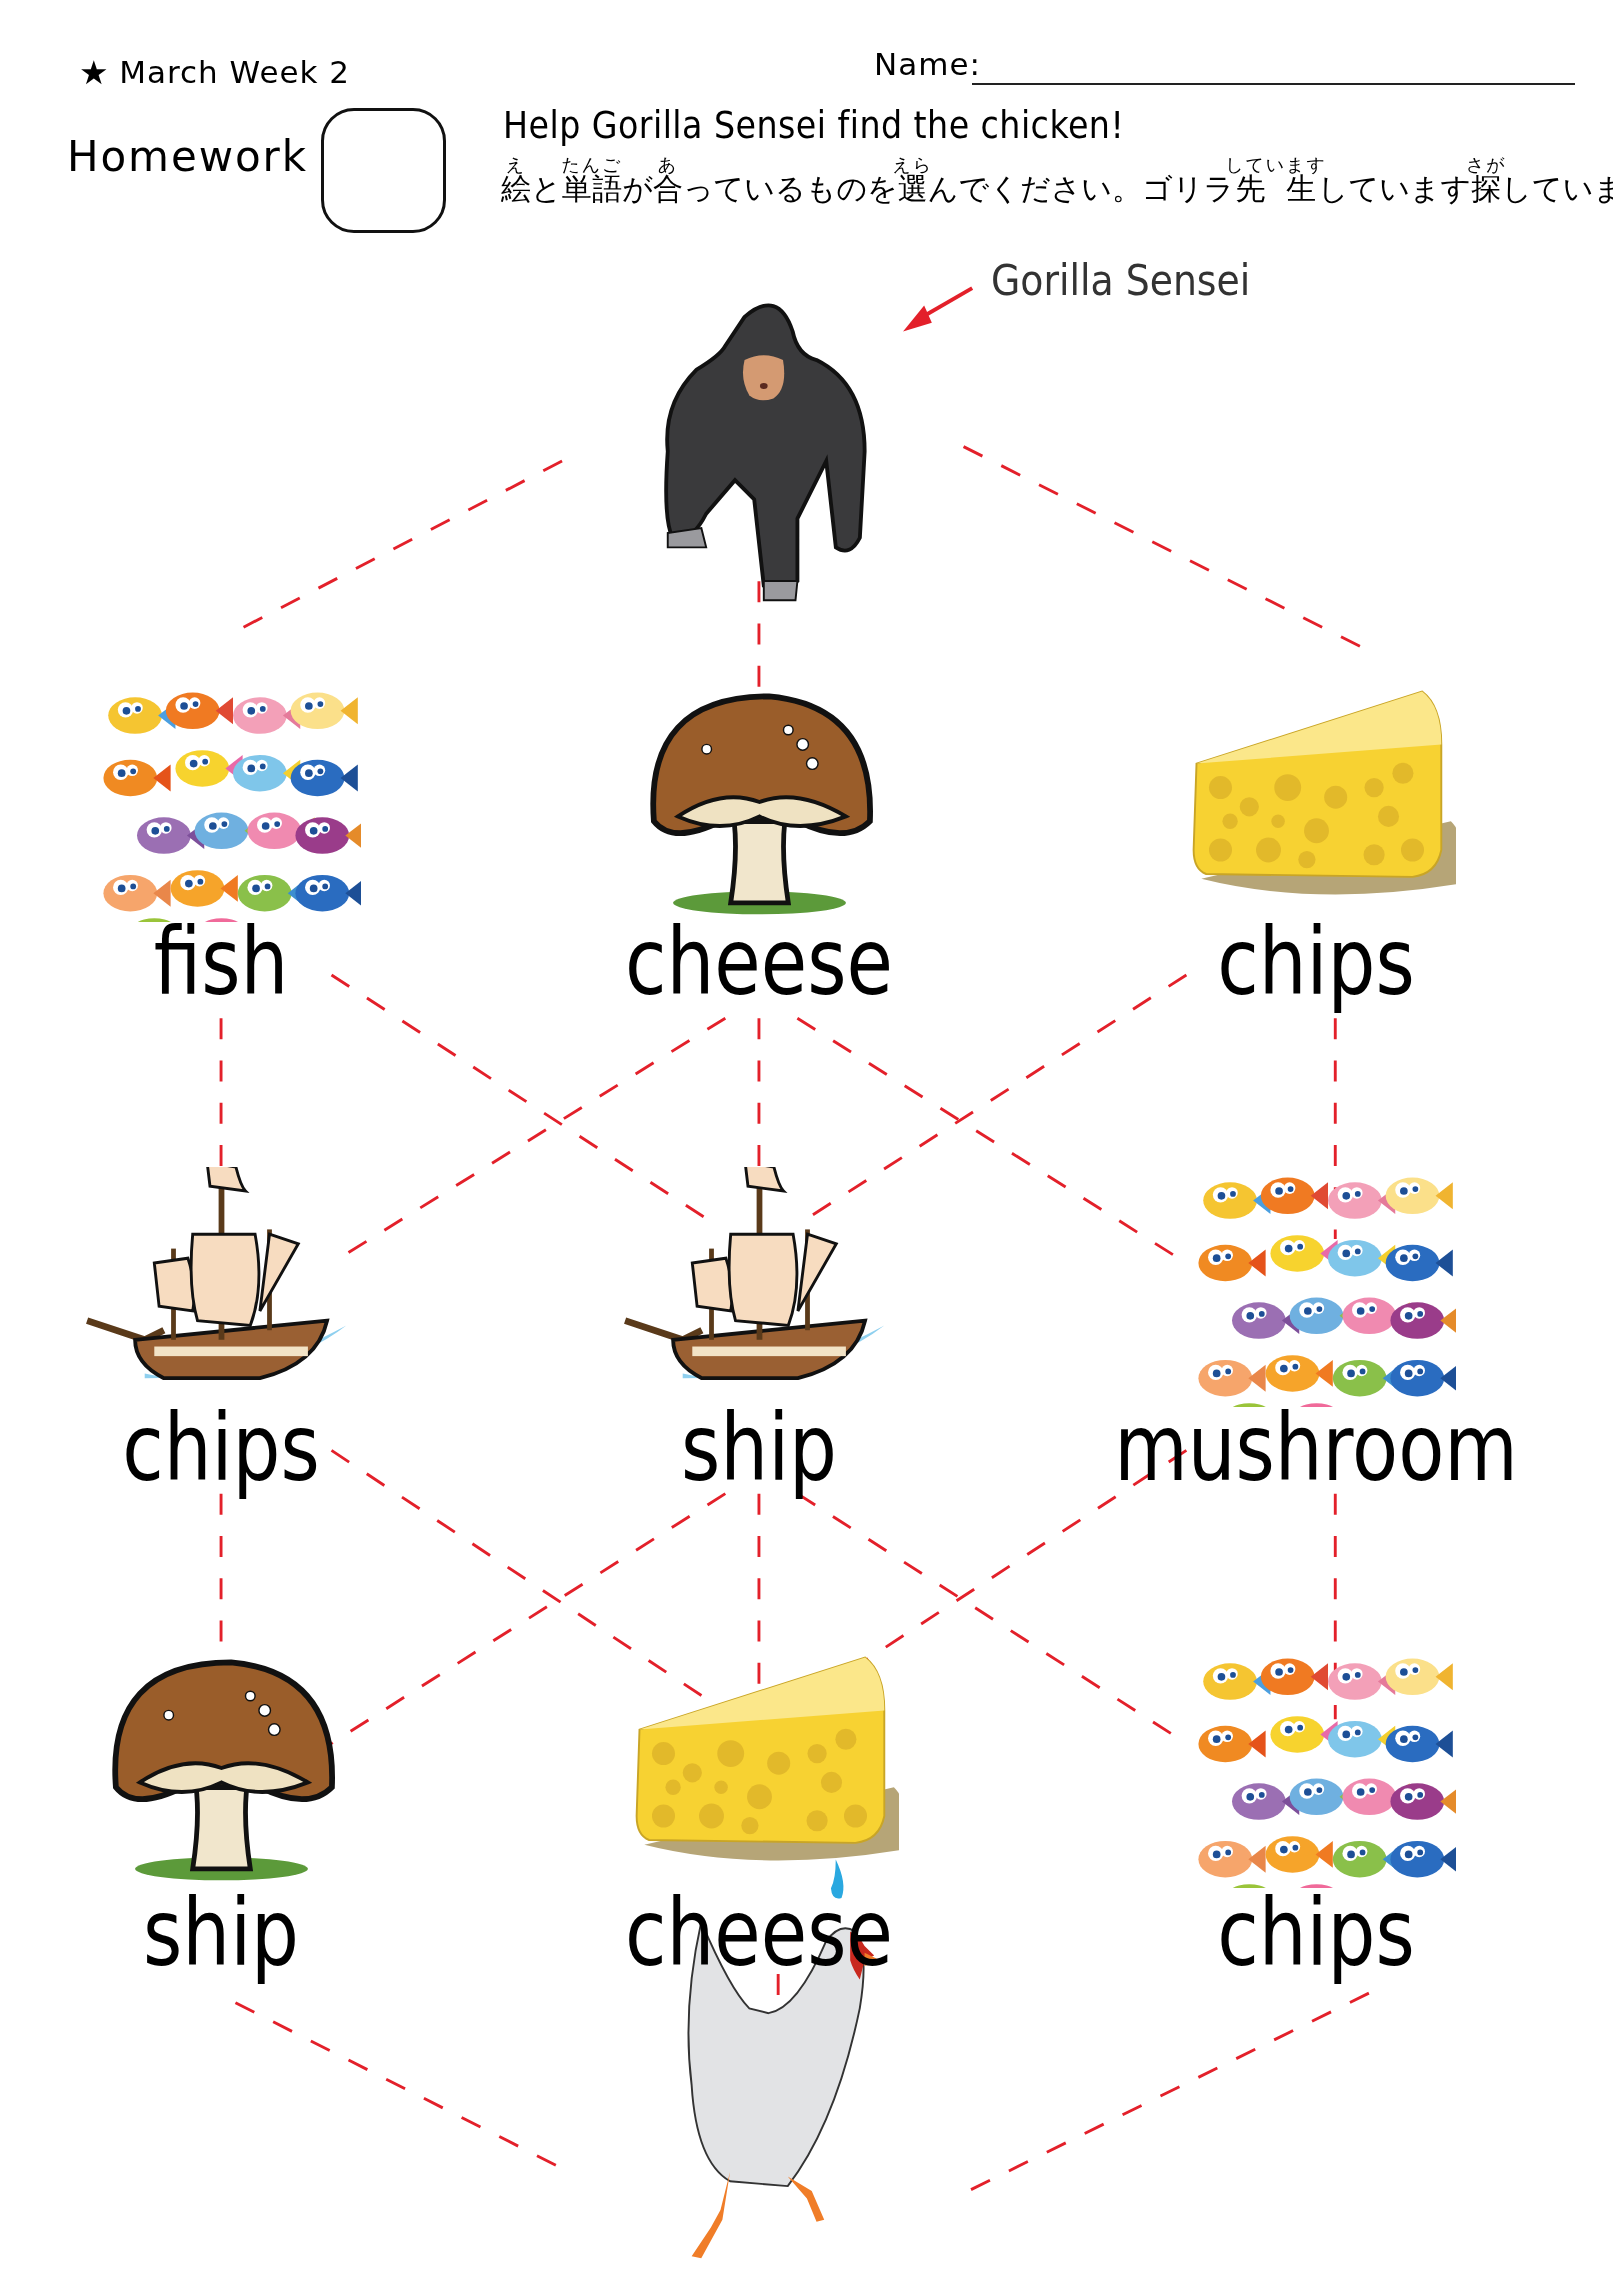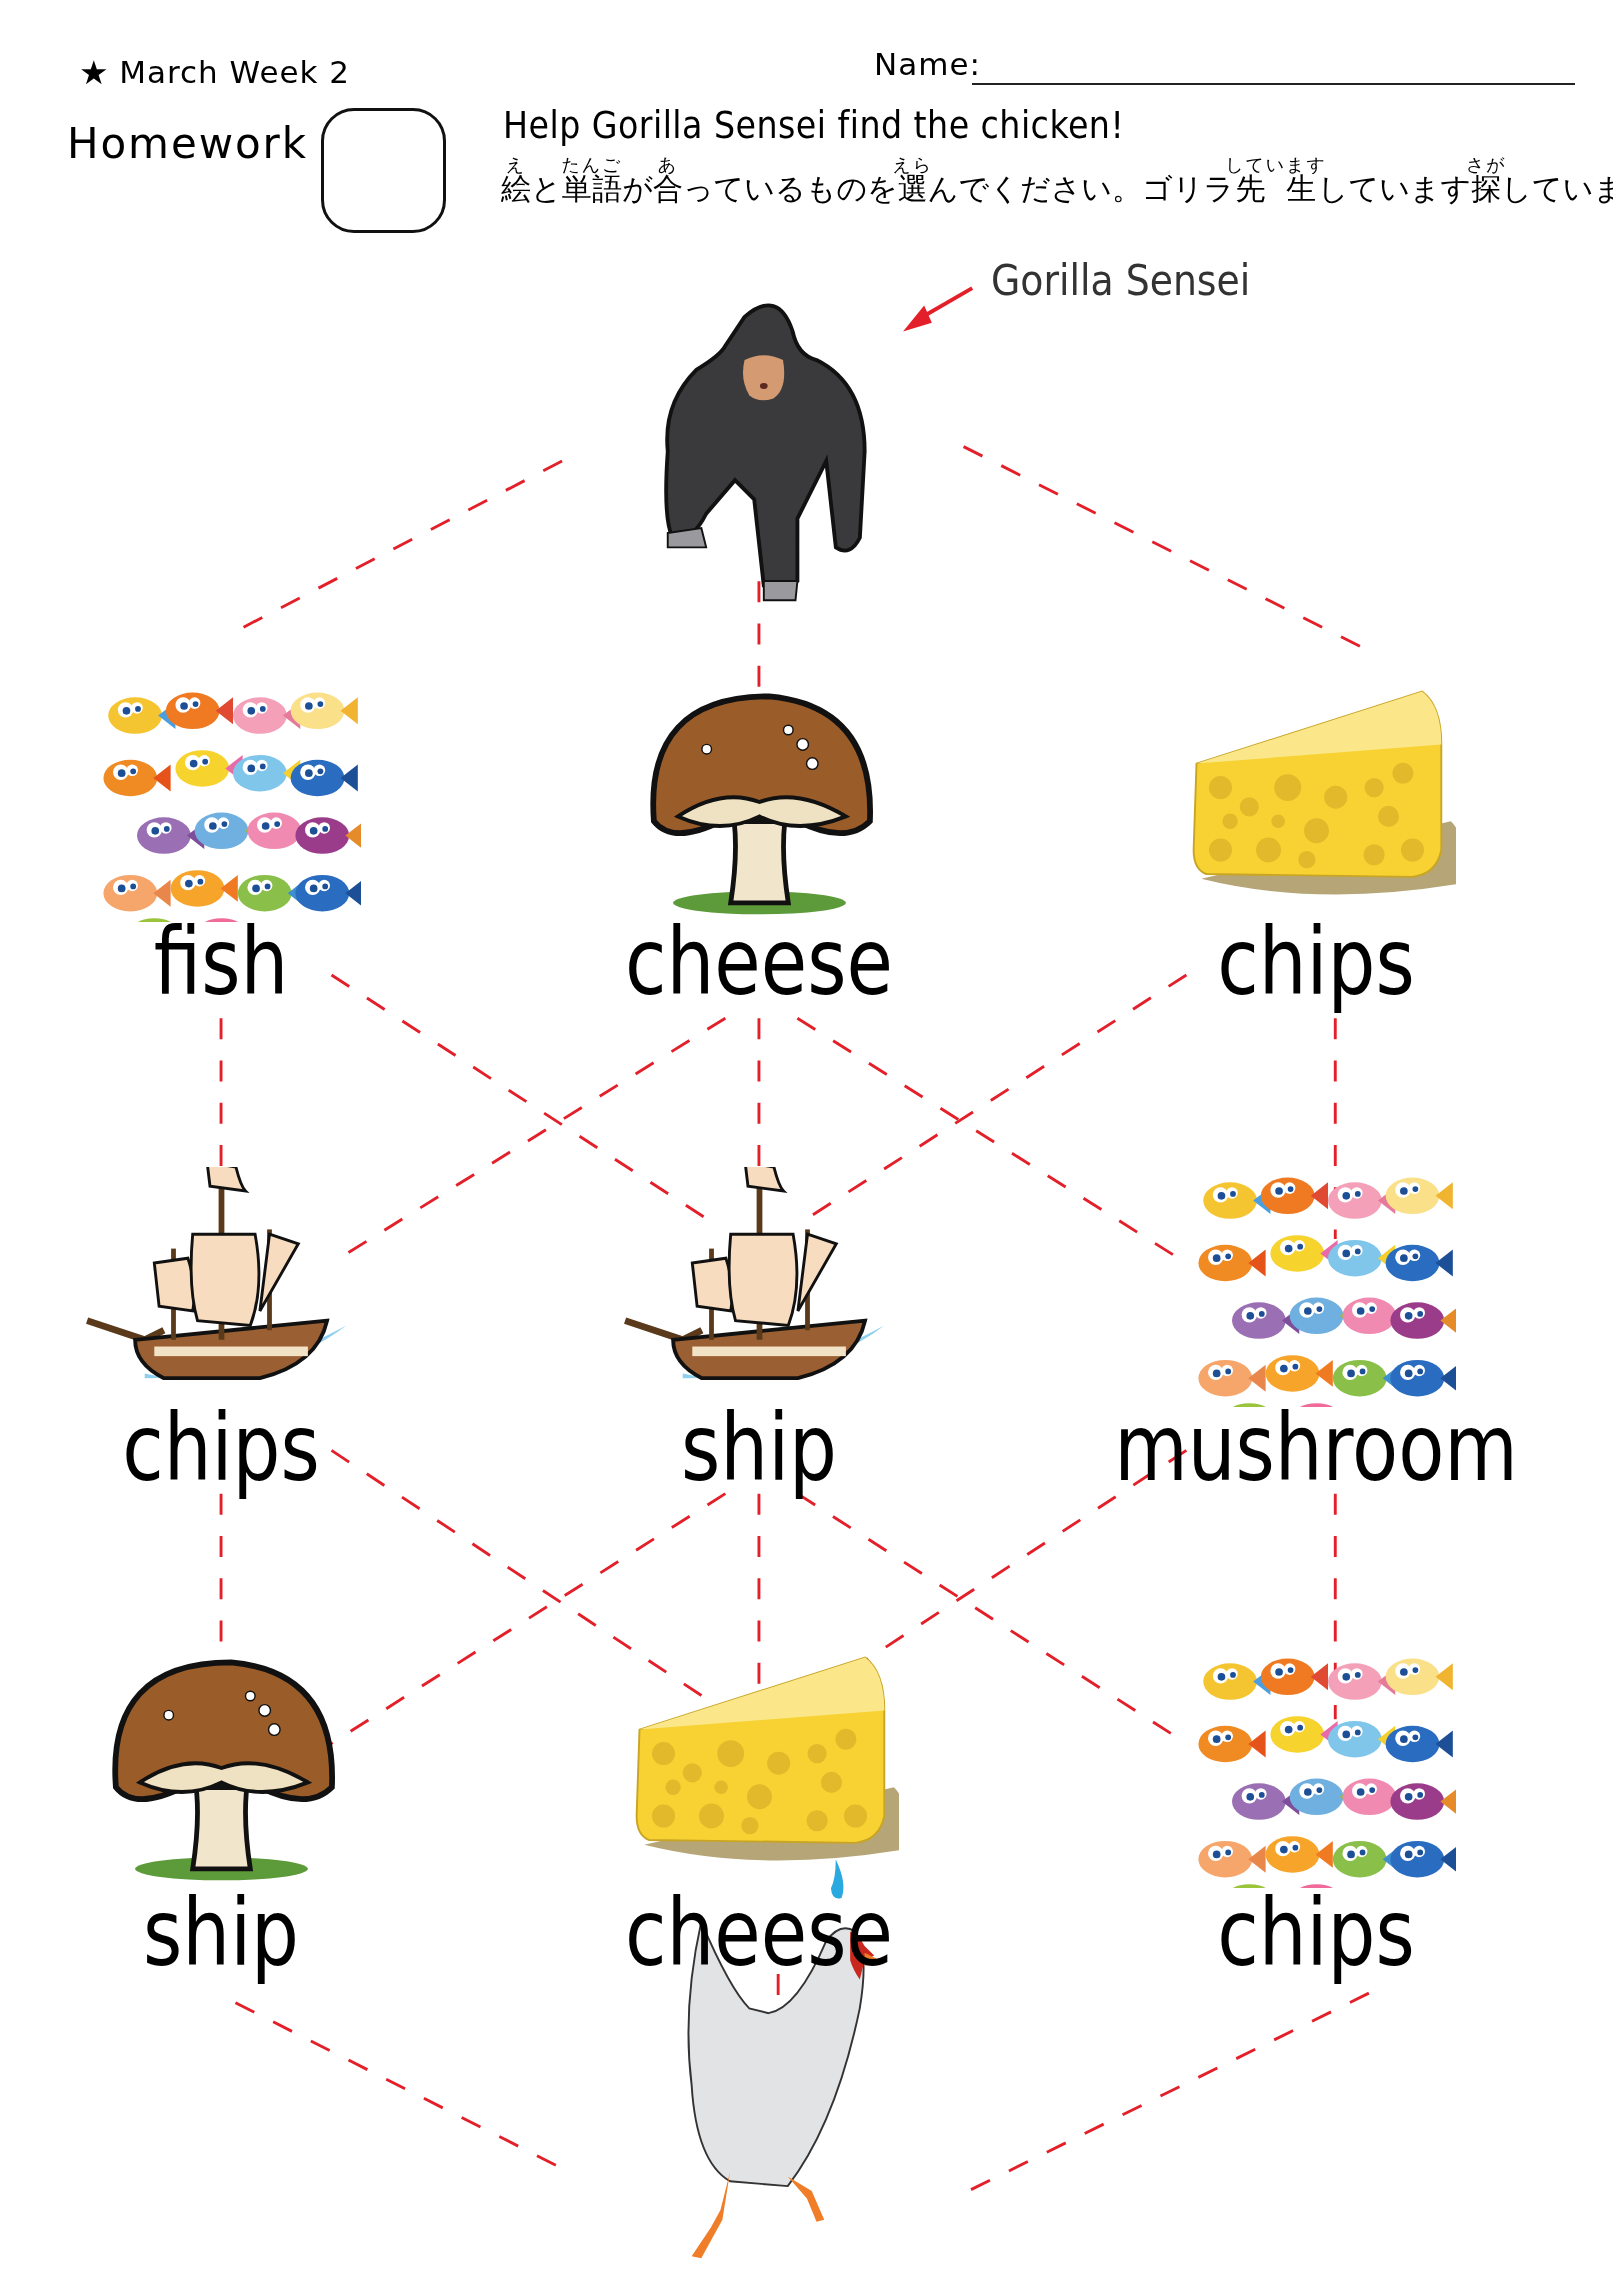--- a/index.html
+++ b/index.html
@@ -3,21 +3,21 @@
 <meta charset="utf-8">
 <style>
   html, body { margin: 0; padding: 0; background: #ffffff; }
   body { width: 1613px; height: 2288px; position: relative; overflow: hidden;
          font-family: "DejaVu Sans", "Liberation Sans", sans-serif; color: #000; }
   .abs { position: absolute; }
 
   
   .week { left: 79px; top: 54px; font-size: 31px; letter-spacing: 1px; display: flex; align-items: center; gap: 9.6px; }
   .week .star { font-size: 33px; line-height: 1; }
-  .hw { left: 67px; top: 119px; font-size: 42px; letter-spacing: 1.9px; }
+  .hw { left: 67px; top: 132px; font-size: 42px; letter-spacing: 1.9px; }
   .hwbox { left: 321px; top: 108px; width: 125px; height: 125px; border: 3.8px solid #111; border-radius: 33px; box-sizing: border-box; }
   .name { left: 874px; top: 46px; font-size: 31px; letter-spacing: 1px; }
   .name-line { left: 972px; top: 83px; width: 603px; height: 0; border-top: 2.9px solid #222; }
   .instr { left: 503px; top: 104px; font-size: 37px; font-family: "DejaVu Sans", sans-serif; font-weight: normal; letter-spacing: 0.5px; transform: scaleX(0.9); transform-origin: left top; }
   .jp { left: 501px; top: 156px; font-size: 30px; line-height: 1; white-space: nowrap; }
   .jp ruby { ruby-position: over; }
   .jp rt { font-size: 18px; letter-spacing: 1.9px; }
 
   .sensei-label { left: 991px; top: 256px; font-size: 42px; color: #333; transform: scaleX(0.9); transform-origin: left top; }
 

